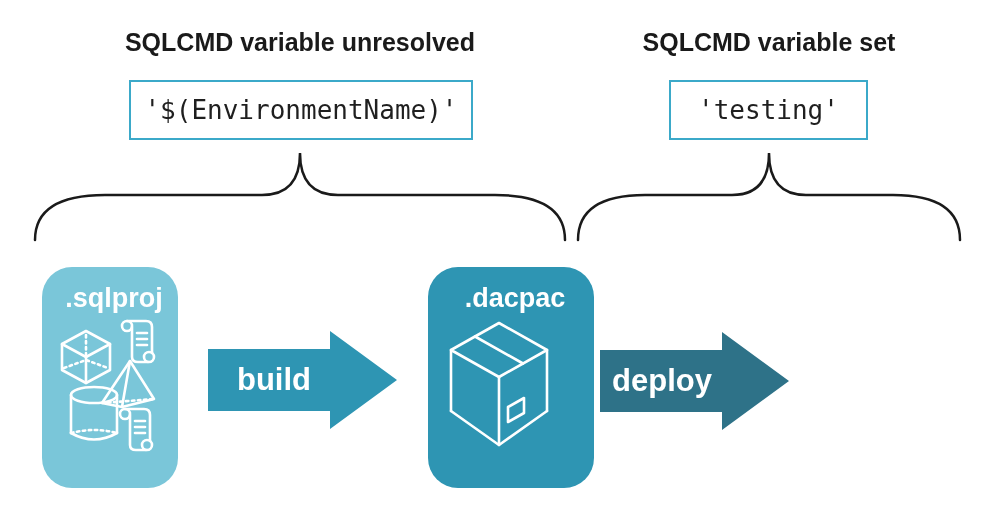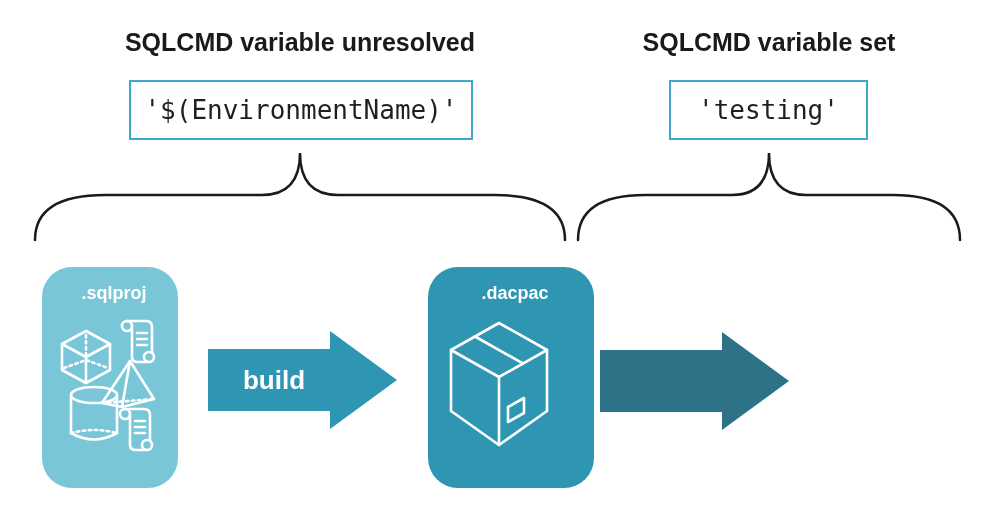--- a/index.html
+++ b/index.html
@@ -28,31 +28,31 @@
 
   .node {
     position:absolute; top:267px; height:221px; border-radius:30px;
   }
   #node-sqlproj  { left:42px;  width:136px; background:#7ac6d9; }
   #node-dacpac   { left:428px; width:166px; background:#2e95b3; }
   #node-database { left:820px; width:142px; background:#256f83; }
 
   .node-label {
     position:absolute; left:8px; right:0; top:16px; text-align:center;
-    font-size:18px; font-weight:bold; color:#ffffff;
+    font-size:27px; font-weight:bold; color:#ffffff;
   }
   .icon { position:absolute; }
 
   .arrow-svg { position:absolute; width:190px; height:100px; }
   #arrow-build-svg  { left:208px; top:330px; }
   #arrow-deploy-svg { left:600px; top:331px; }
   .arrow-label {
     position:absolute; width:132px; height:100px;
     display:flex; align-items:center; justify-content:center;
-    font-size:26px; font-weight:bold; color:#ffffff;
+    font-size:31px; font-weight:bold; color:#ffffff;
   }
   #arrow-build-label  { left:208px; top:330px; }
   #arrow-deploy-label { left:596px; top:331px; }
 
   svg .stroke { fill:none; stroke:#ffffff; stroke-width:2.6; stroke-linejoin:round; stroke-linecap:round; }
   svg .dash   { stroke-dasharray:2.5 3.5; }
 </style>
 </head>
 <body>
 
@@ -132,15 +132,16 @@
         <line class="stroke" x1="55" y1="58" x2="55" y2="126"></line>
         <polyline class="stroke" points="7,92 55,126 103,92"></polyline>
         <polygon class="stroke" points="64,88 80,79 80,94 64,103"></polygon>
       </g>
     </svg>
   </div>
 
   <svg class="arrow-svg" id="arrow-deploy-svg" viewBox="0 0 190 100">
     <polygon points="0,19 122,19 122,1 189,50 122,99 122,81 0,81" fill="#2e7288"></polygon>
   </svg>
+  <div class="arrow-label" id="arrow-deploy-label">deploy</div>
 
 
 </div>
 
 </body></html>

